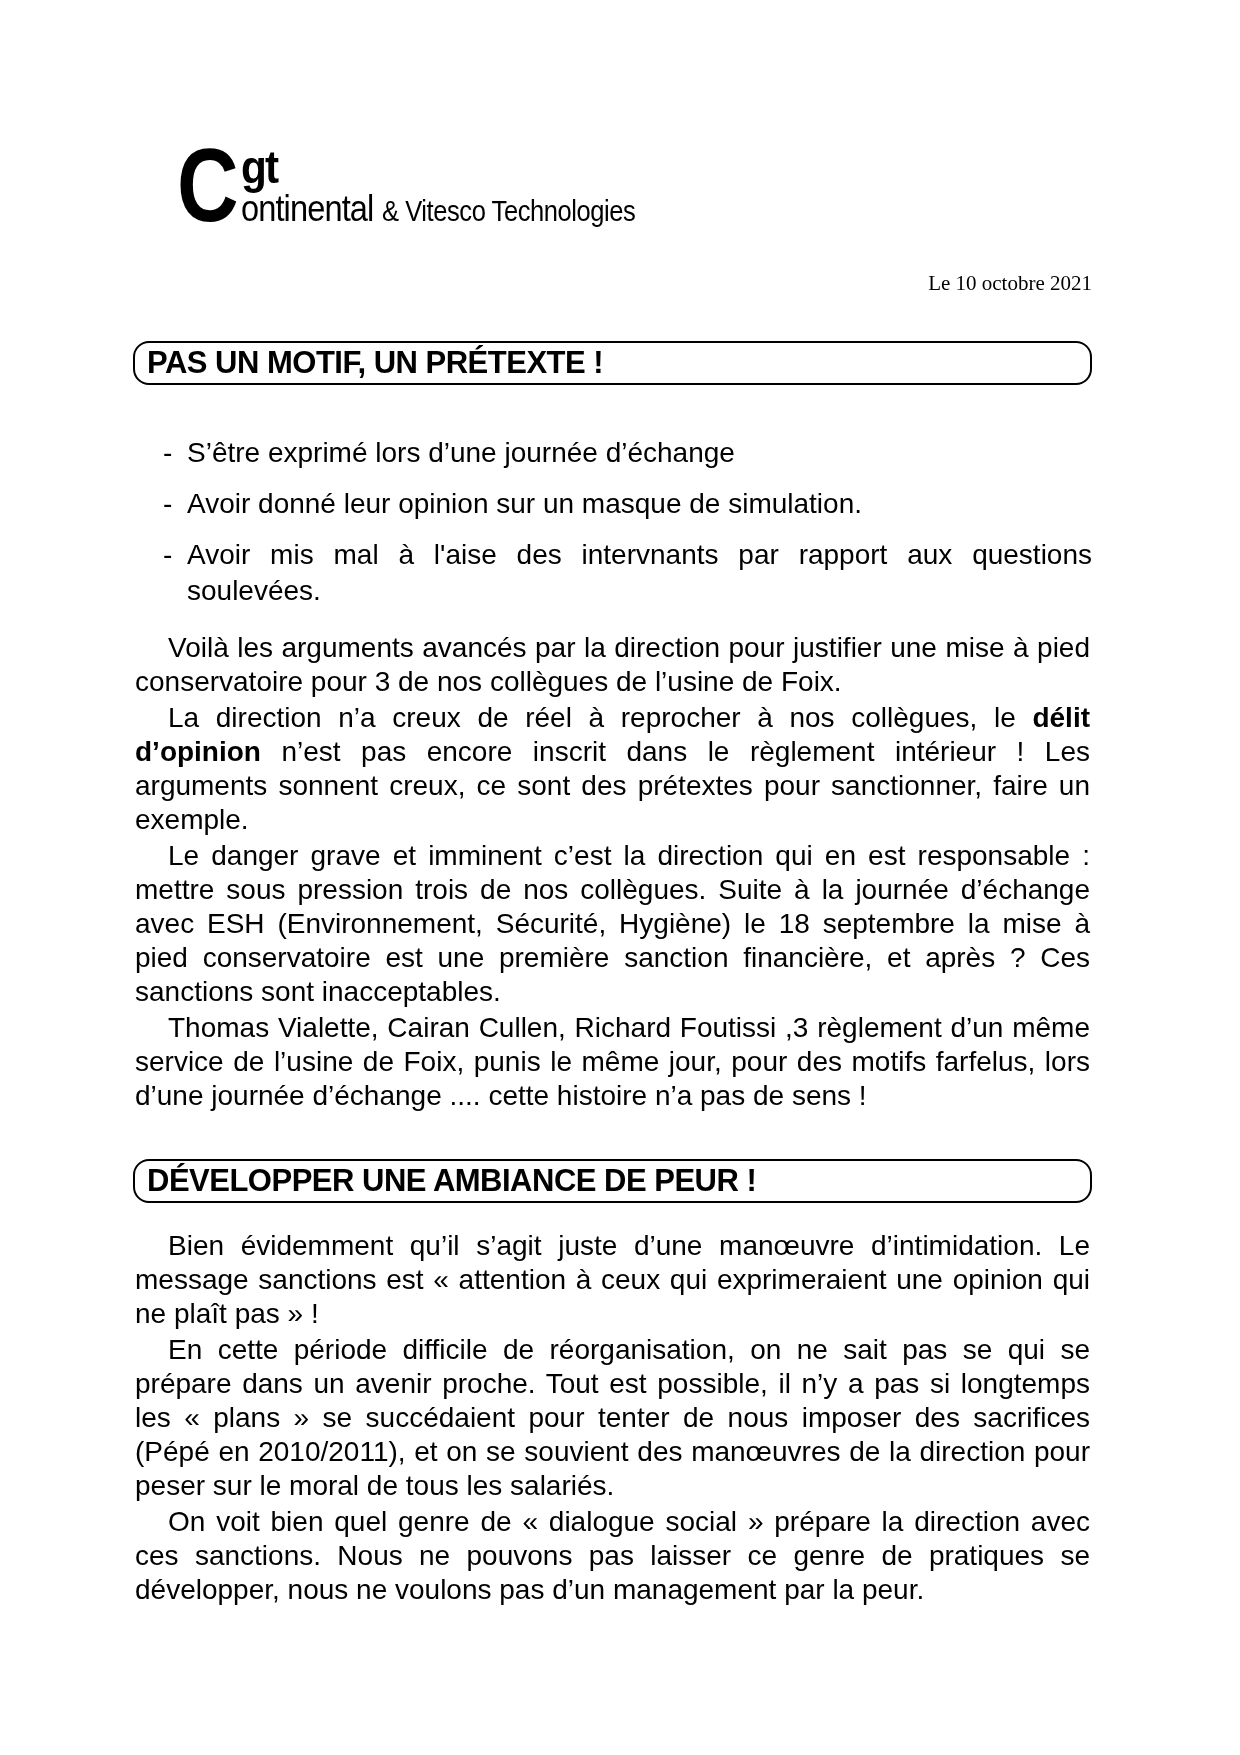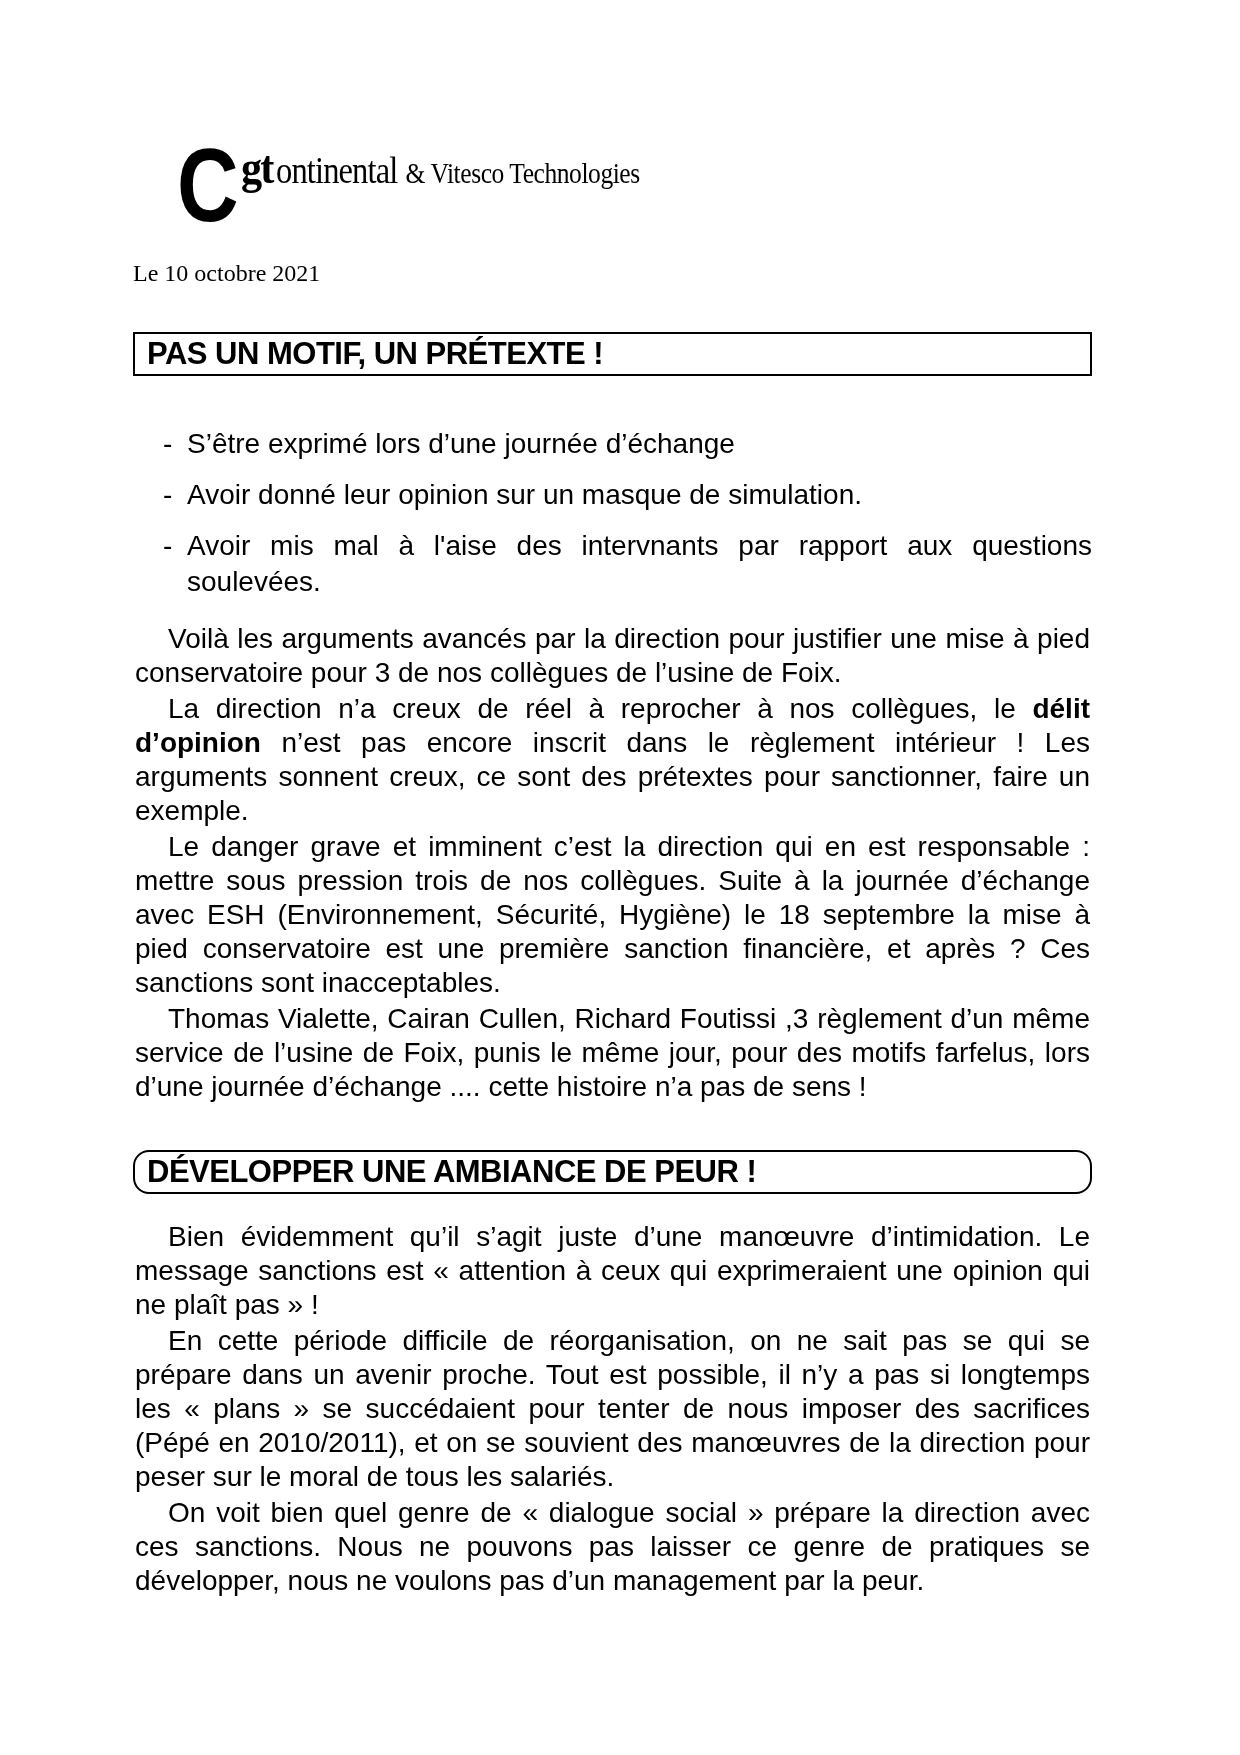--- a/index.html
+++ b/index.html
@@ -26,56 +26,57 @@
     height: 92px;
   }
   .logo-c {
     font-weight: 700;
     font-size: 104px;
     line-height: 0.72;
     letter-spacing: -5px;
     transform: scaleX(0.82);
     transform-origin: left top;
   }
-  .logo-right { display: flex; flex-direction: row; margin-left: -6px; font-family: Liberation Serif, serif; }
+  .logo-right { display: flex; flex-direction: column; margin-left: -6px; }
   .logo-gt {
     font-weight: 700;
     font-size: 47px;
     line-height: 0.82;
     letter-spacing: -2px;
     transform: scaleX(0.9);
     transform-origin: left top;
   }
   .logo-bottom {
     margin-top: 1px;
     white-space: nowrap;
     transform: scaleX(0.88);
     transform-origin: left top;
   }
   .logo-cont { font-size: 37px; letter-spacing: -1px; }
   .logo-suffix { font-size: 29px; letter-spacing: -0.5px; }
 
   
   .date-line {
+    text-align: right;
     font-family: "Liberation Serif", serif;
-    font-size: 24px;
+    font-size: 21px;
     line-height: 1.1;
-    margin-top: 20px;
+    margin-top: 32px;
   }
 
   
   .section-box {
     border: 2px solid #000000;
     font-weight: 700;
     font-size: 31px;
     line-height: 35px;
     padding: 2px 12px 3px 12px;
     letter-spacing: -0.5px;
   }
-  .box-1 { margin-top: 46px; }
+  .box-1 { margin-top: 46px; border-radius: 16px; }
   .box-2 { margin-top: 46px; border-radius: 16px; }
 
   
   .body-text { font-size: 28px; line-height: 34px; }
 
   .bullets { margin-top: 50px; margin-bottom: 22px; }
   .bullet {
     position: relative;
     padding-left: 54px;
     margin-bottom: 15px;

